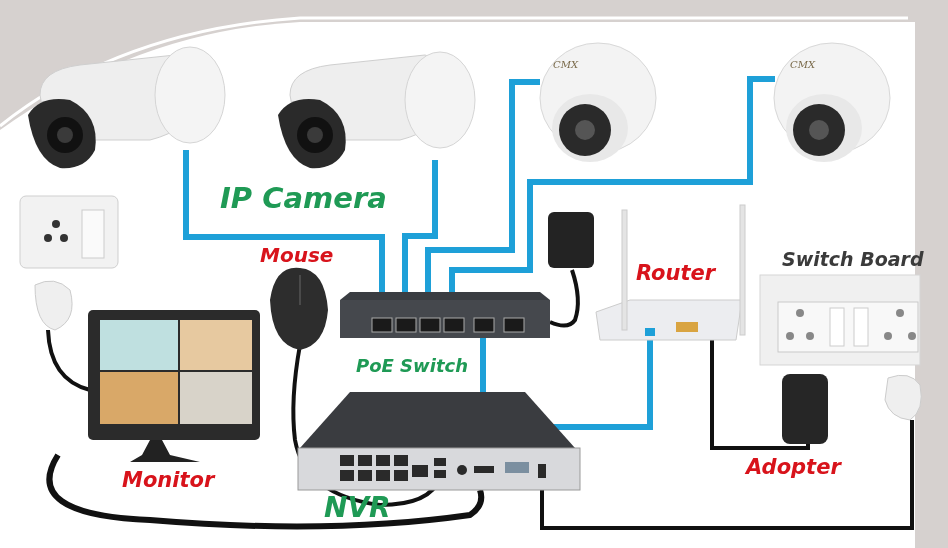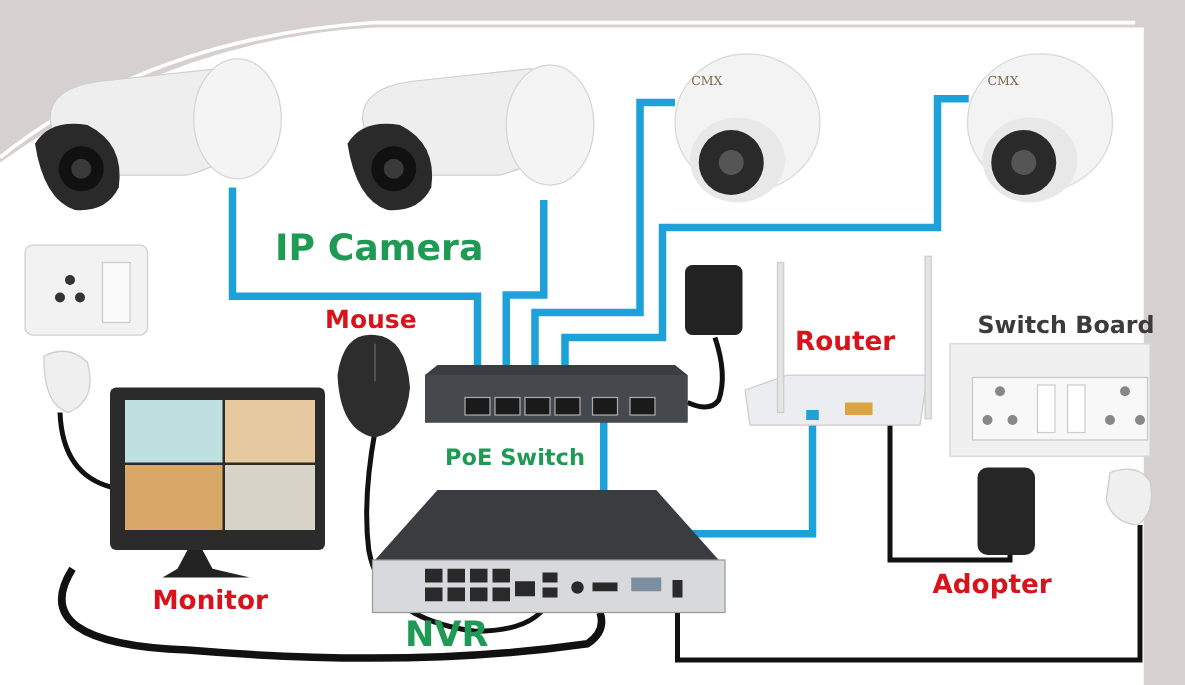--- a/index.html
+++ b/index.html
@@ -1,17 +1,17 @@
 <!DOCTYPE html>
 <html><head>
 <meta charset="utf-8">
 <style>
   html,body{margin:0;padding:0;}
   body{width:948px;height:548px;overflow:hidden;background:#d6d1cf;font-family:"DejaVu Sans",sans-serif;}
-  #stage{position:relative;width:948px;height:413px;}
+  #stage{position:relative;width:948px;height:413px;font-style:italic;}
   svg#diagram{position:absolute;left:0;top:0;width:948px;height:548px;}
   .lbl{font-family:"DejaVu Sans",sans-serif;font-weight:bold;}
   .lbl-green{fill:#1f9a55;}
   .lbl-red{fill:#d8131b;}
   .lbl-dark{fill:#3b3b3b;}
 </style>
 </head>
 <body>
 
 <div id="stage">

